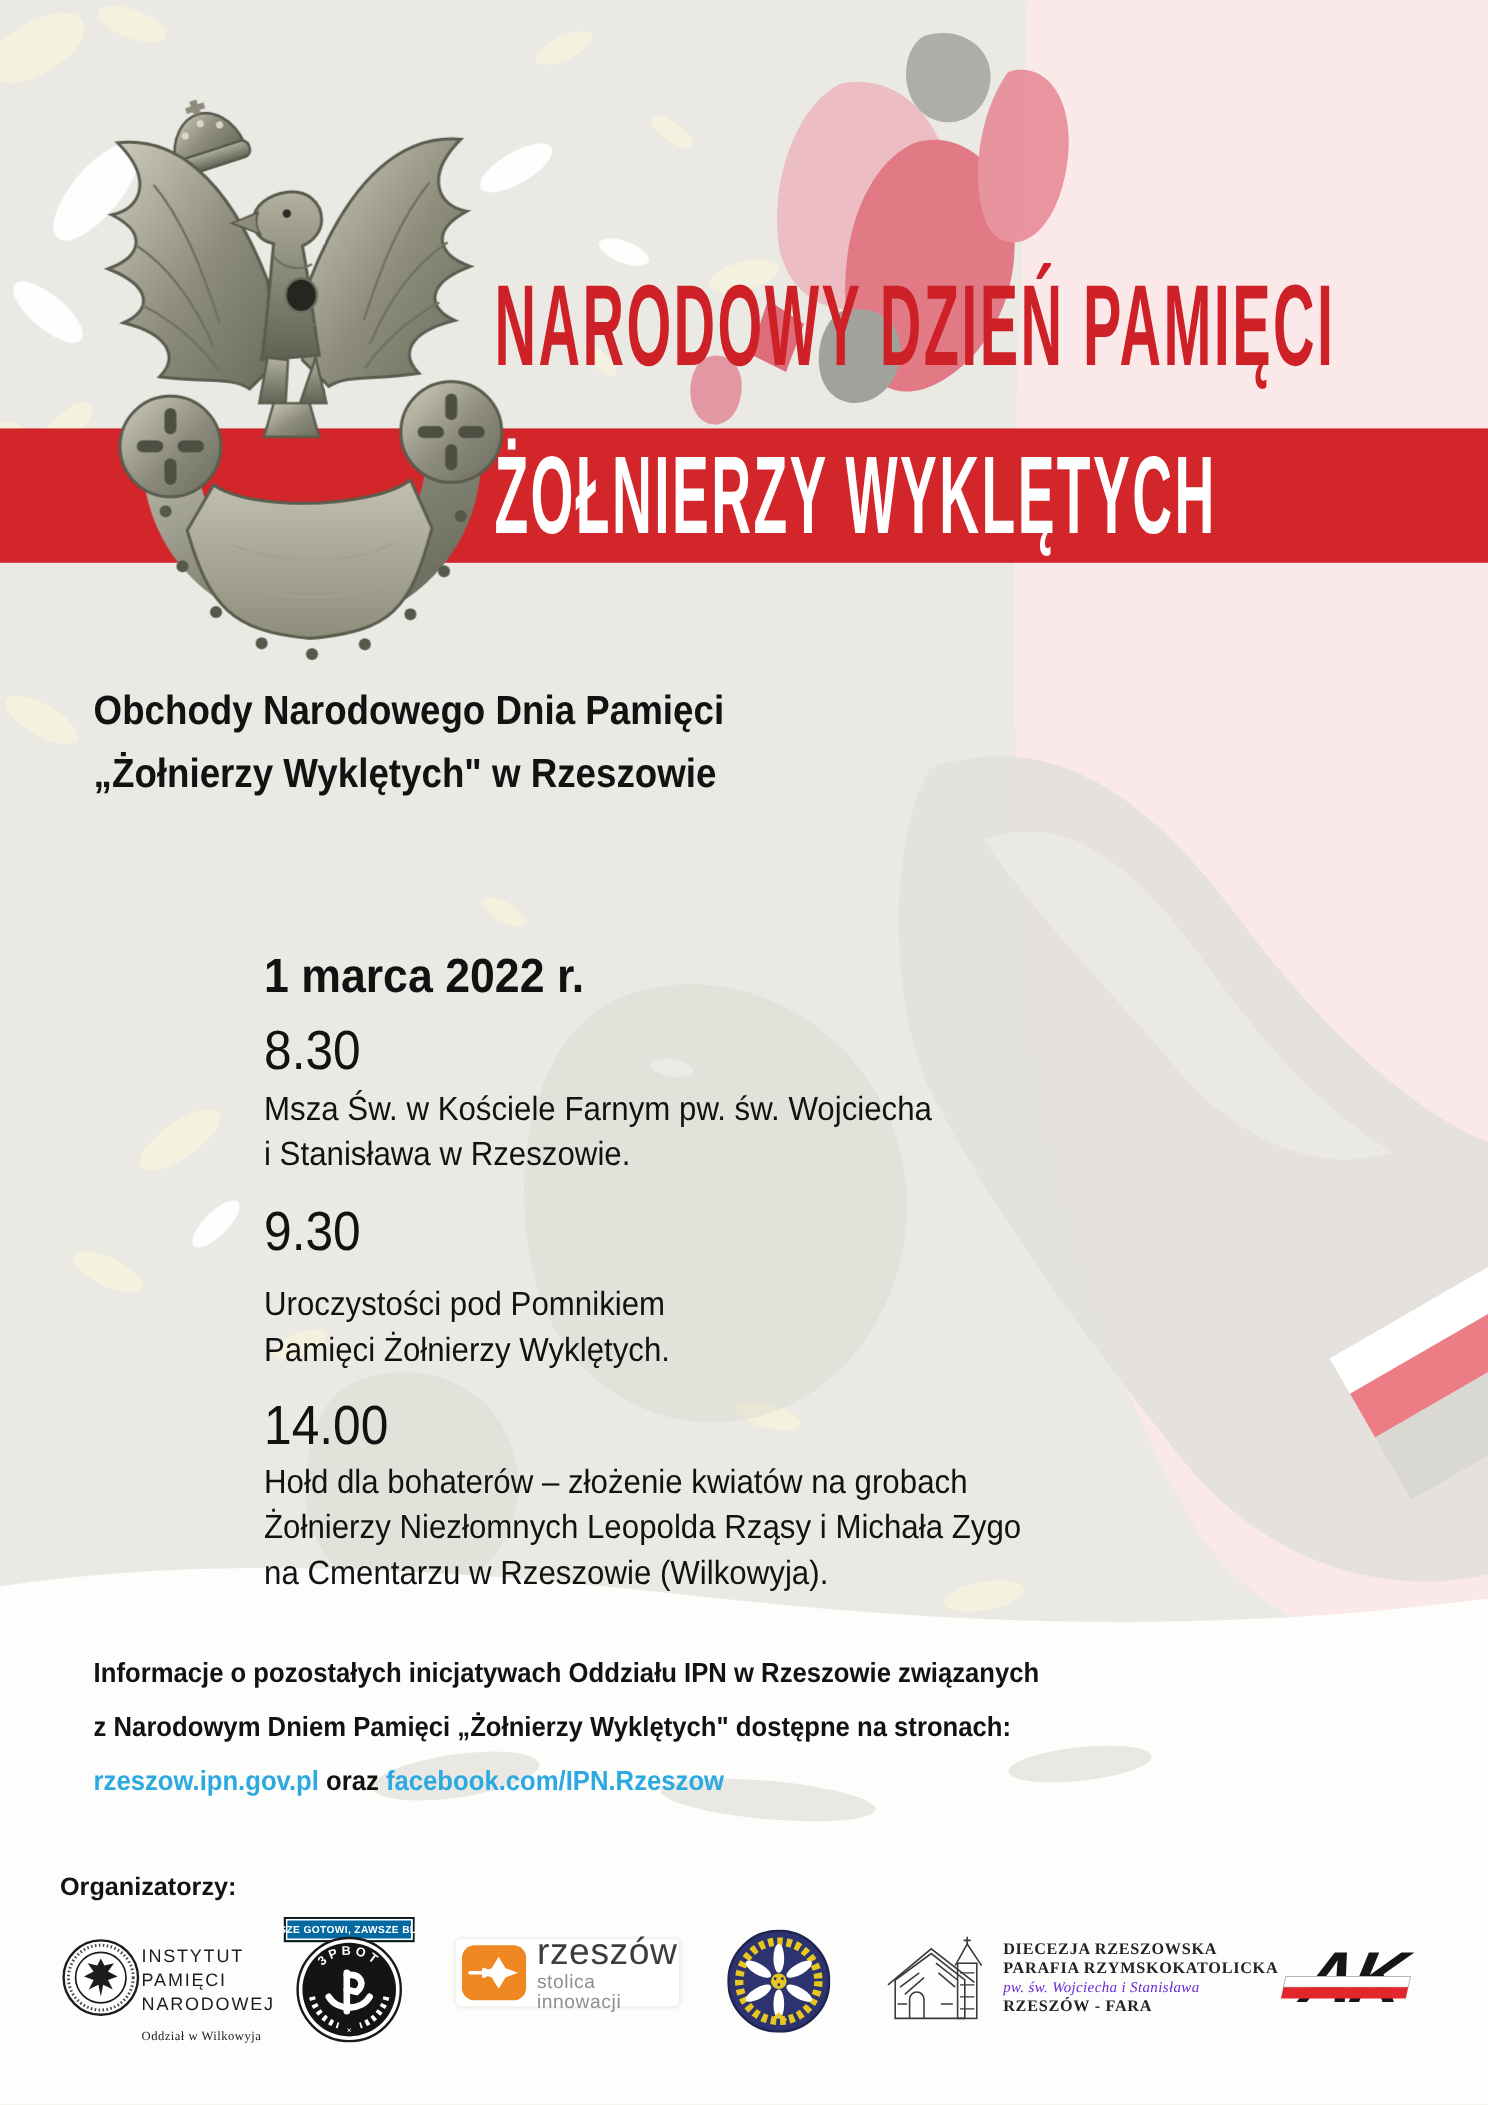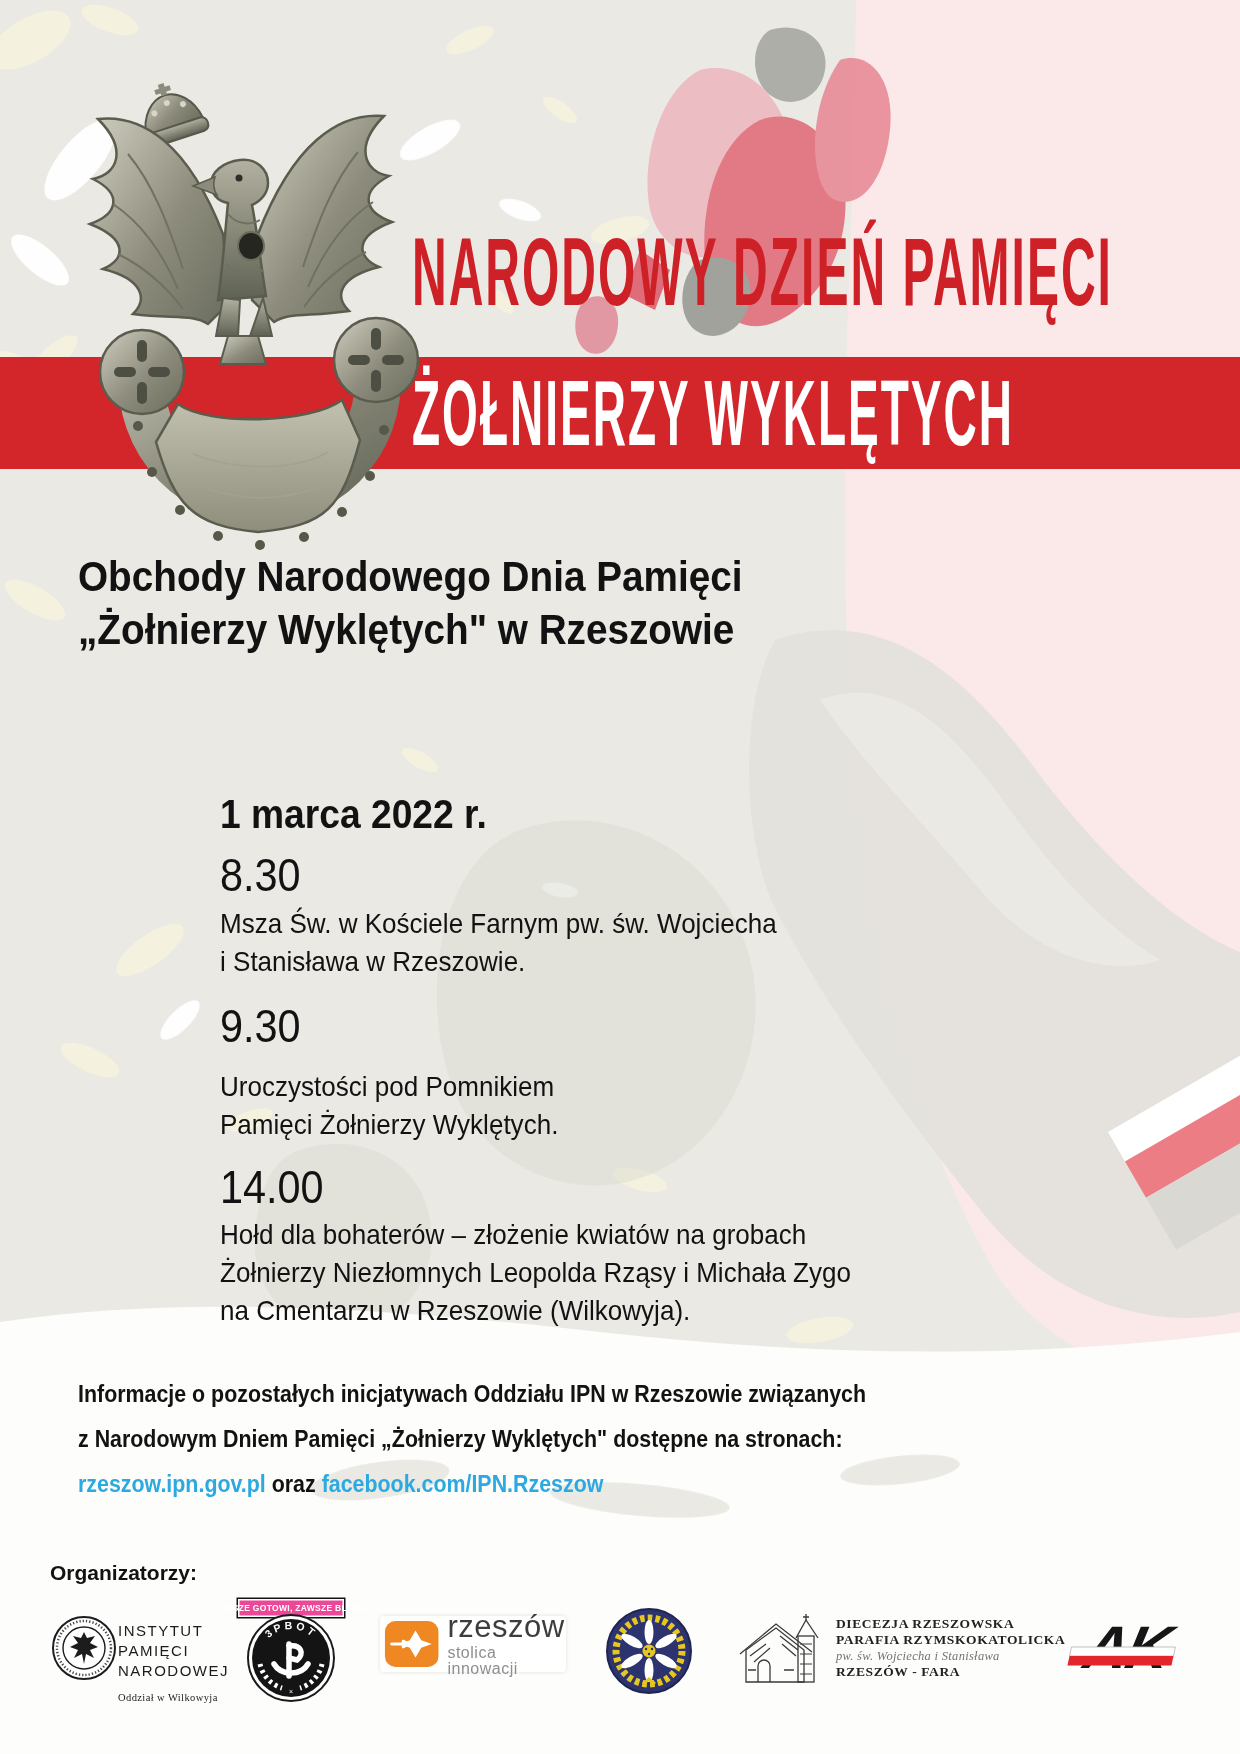--- a/index.html
+++ b/index.html
@@ -22,56 +22,56 @@
     transform:scaleX(.50);
     font-size:96px; font-weight:700; letter-spacing:4px; color:#ce2127;
   }
   .title2{left:412px; top:357px; height:112px; z-index:3; display:flex; align-items:center;}
   .title2 .cx{
     transform:scaleX(.50);
     font-size:92px; font-weight:700; letter-spacing:4px; color:#ffffff;
   }
 
   
-  .heading{left:78px; top:550px; z-index:3; font-weight:700; font-size:43px; line-height:53px;}
+  .heading{left:78px; top:566px; z-index:3; font-weight:700; font-size:34px; line-height:53px;}
   .heading .cx{transform:scaleX(.9);}
   .date-heading{left:220px; top:792px; z-index:3; font-weight:700; font-size:40px;}
   .date-heading .cx{transform:scaleX(.93);}
   .time{z-index:3; font-size:46px; font-weight:400; left:220px;}
   .time .cx{transform:scaleX(.9);}
   .body-lines{z-index:3; font-size:28px; line-height:38px; left:220px;}
   .body-lines .cx{transform:scaleX(.93); display:block;}
 
   
   .info{left:78px; top:1372px; z-index:3; font-weight:700; font-size:23px; line-height:45px;}
   .info .cx{transform:scaleX(.93); display:block;}
   .link{color:#2ba9e0; cursor:pointer;}
   .sep{color:#121212;}
 
   
   .org-label{left:50px; top:1561px; z-index:3; font-weight:700; font-size:21px;}
   .ipn-text{left:118px; top:1621px; z-index:3; font-size:15px; font-weight:400;
             letter-spacing:1.5px; line-height:20px; color:#1c1c1c;}
   .ipn-sub{margin-top:7px; font-size:10.5px; letter-spacing:.4px; font-family:"Liberation Serif",serif;}
   .banner{
-    left:238px; top:1599px; z-index:3; width:106px; height:18px; background:#ec4899;
+    left:238px; top:1599px; z-index:3; width:106px; height:18px; background:#0369a1;
     box-shadow:inset 0 0 0 1.5px #fff, 0 0 0 1.5px #141414;
     display:flex; align-items:center; justify-content:center;
     color:#fff; font-size:8.5px; font-weight:700; letter-spacing:.3px; white-space:nowrap;
   }
   .rz-card{
     left:380px; top:1616px; z-index:3; width:186px; height:56px; background:#ffffff;
     border-radius:4px; box-shadow:0 0 4px rgba(0,0,0,.12); display:flex; align-items:center;
   }
   .rz-words{margin-left:8px; line-height:1;}
   .rz-name{font-size:31px; color:#3d3d3d; letter-spacing:.5px;}
   .rz-tag{font-size:16px; color:#8e8e8e; margin-top:3px; letter-spacing:.5px;}
   .dio-text{left:836px; top:1616px; z-index:3; font-family:"Liberation Serif",serif;
             font-size:13.5px; font-weight:700; line-height:16px; letter-spacing:.6px; color:#222;}
-  .dio-script{font-weight:400; font-style:italic; color:#737373; font-size:12.5px; letter-spacing:.3px;}
+  .dio-script{font-weight:400; font-style:italic; color:#6d28d9; font-size:12.5px; letter-spacing:.3px;}
   svg text{font-family:"Liberation Sans", sans-serif;}
 </style>
 </head>
 <body>
 
 <div class="page">
 
   <svg class="abs bg" viewBox="0 0 1240 1754" aria-hidden="true">
 
     <path d="M856,0 L1240,0 L1240,1360 C1150,1392 1060,1360 1000,1280 C940,1180 880,1020 860,860 C842,700 842,420 850,260 C853,170 855,80 856,0 Z" fill="#fbe9ea"></path>

